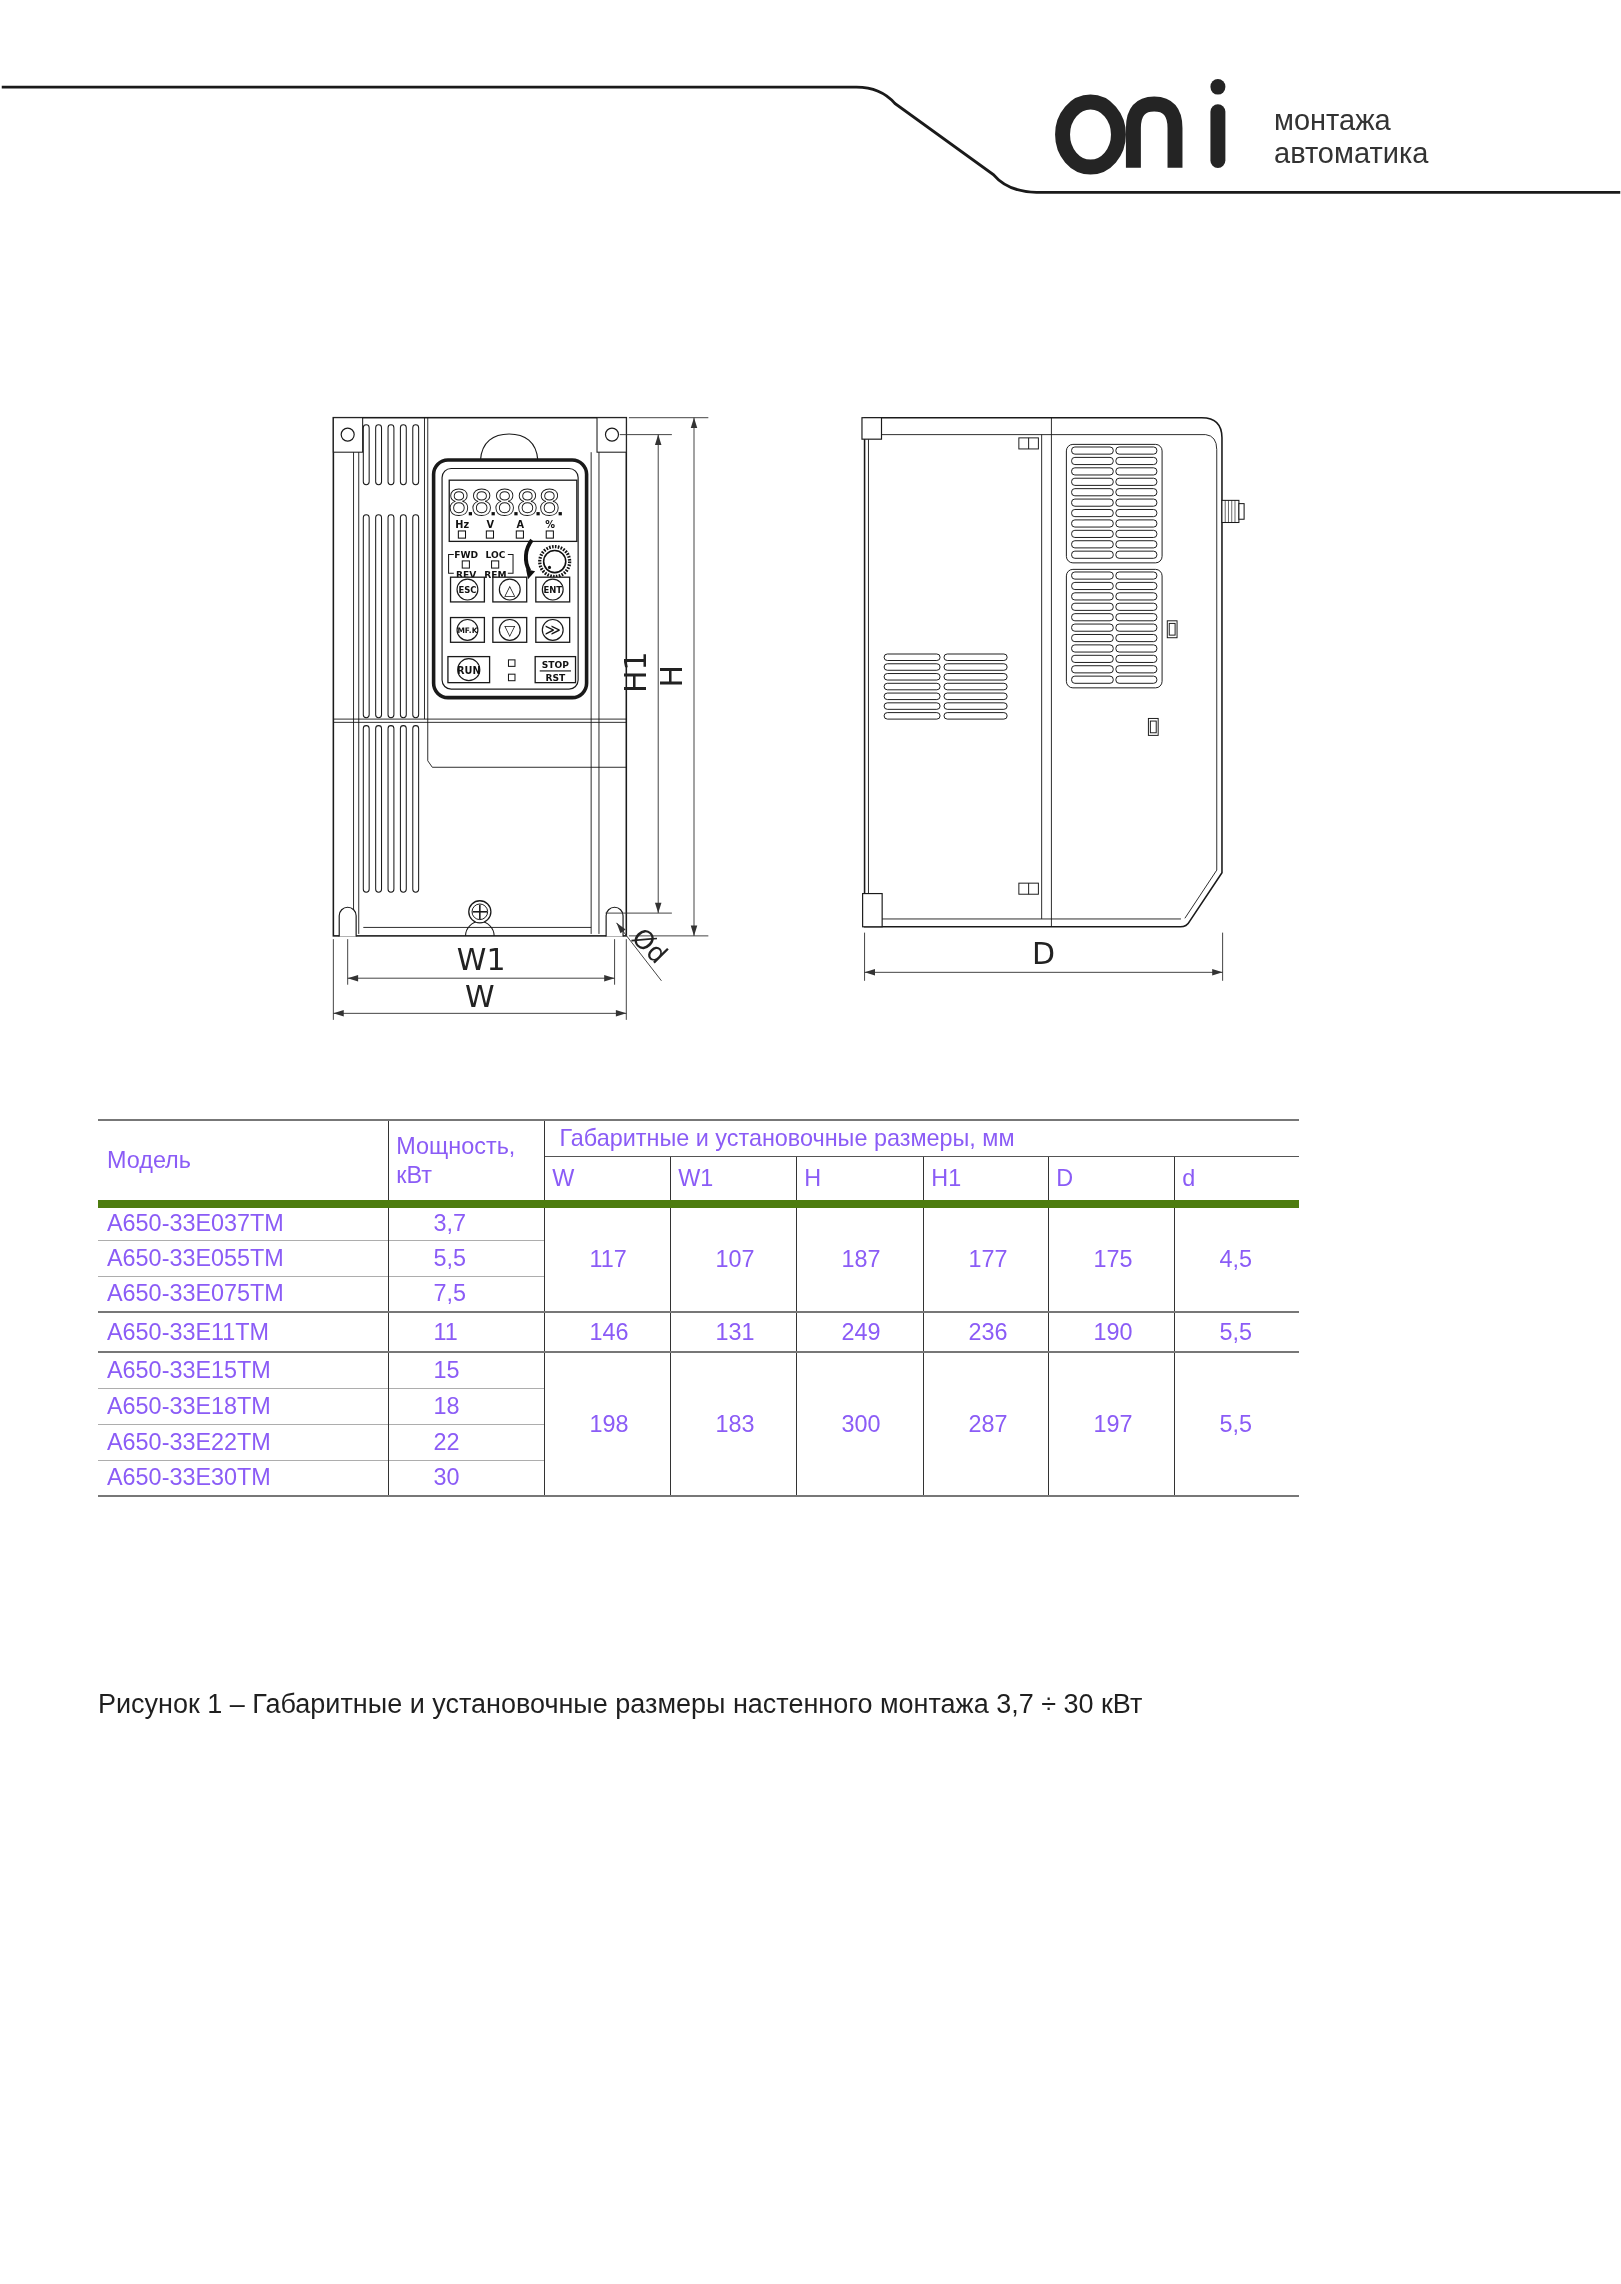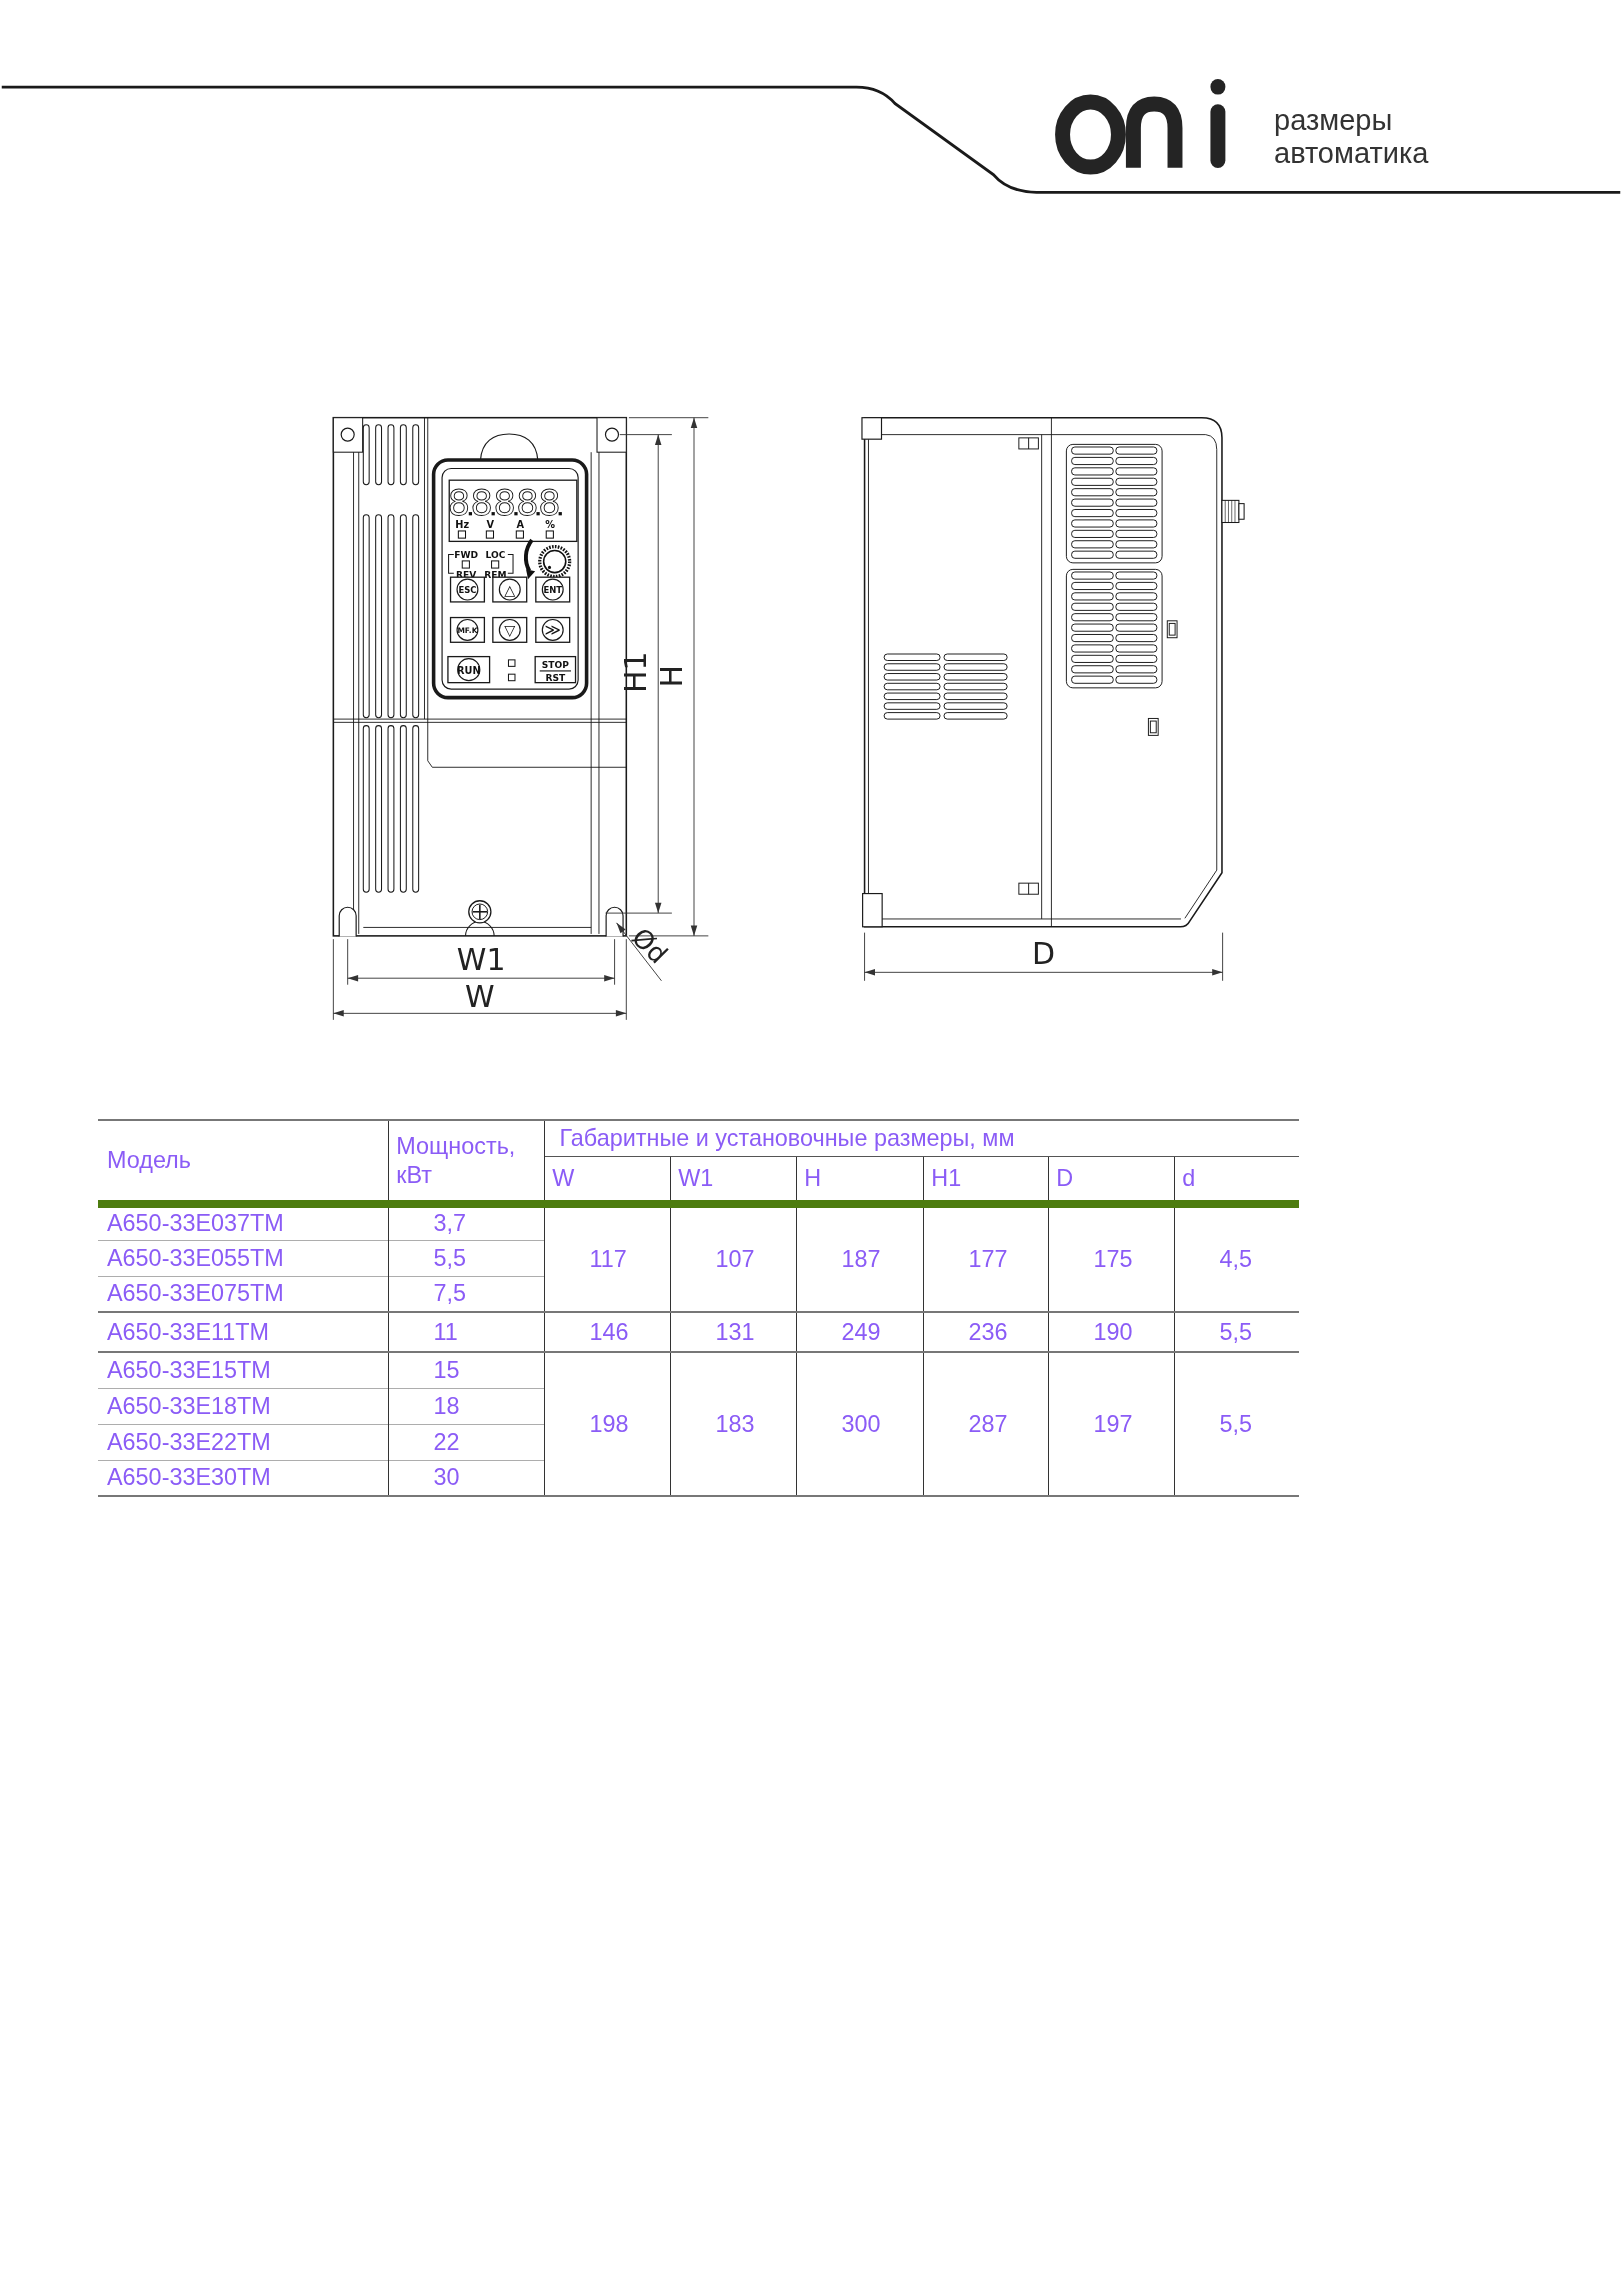--- a/index.html
+++ b/index.html
@@ -34,21 +34,21 @@
     <path d="M 0,134 L 1315,134 Q 1352,134 1374,159 L 1526,269 Q 1548,295 1592,296 L 2490,296" fill="none" stroke="#1a1a1a" stroke-width="4.5"></path>
     <g stroke="#242424" fill="none">
       <ellipse cx="1675" cy="207" rx="43" ry="50" stroke-width="23"></ellipse>
       <path d="M 1741,258 V 197 Q 1741,160 1773,160 Q 1805,160 1805,197 V 258" stroke-width="23"></path>
       <path d="M 1871,172 V 247" stroke-width="23" stroke-linecap="round"></path>
       <path d="M 1871,133 V 134" stroke-width="23" stroke-linecap="round"></path>
     </g>
   </svg>
   <span class="sr">oni</span>
   <div class="tagline">
-    <div>размеры</div>
+    <div>монтажа</div>
     <div>автоматика</div>
   </div>
 
   <svg class="drawings" width="957" height="651" viewBox="470 600 1470 1000">
     <defs>
       <g id="srow">
         <rect x="1646" y="0" width="64" height="11" rx="5"></rect>
         <rect x="1714" y="0" width="63" height="11" rx="5"></rect>
       </g>
       <g id="brow">
@@ -401,15 +401,16 @@
         <td class="no-left model-c">A650-33E22TM</td>
         <td>22</td>
       </tr>
       <tr style="height:36px">
         <td class="no-left model-c">A650-33E30TM</td>
         <td>30</td>
       </tr>
     </tbody>
   </table>
 
+  <div class="caption">Рисунок 1 – Габаритные и установочные размеры настенного монтажа 3,7 ÷ 30 кВт</div>
 
 </div>
 
 
 </body></html>

